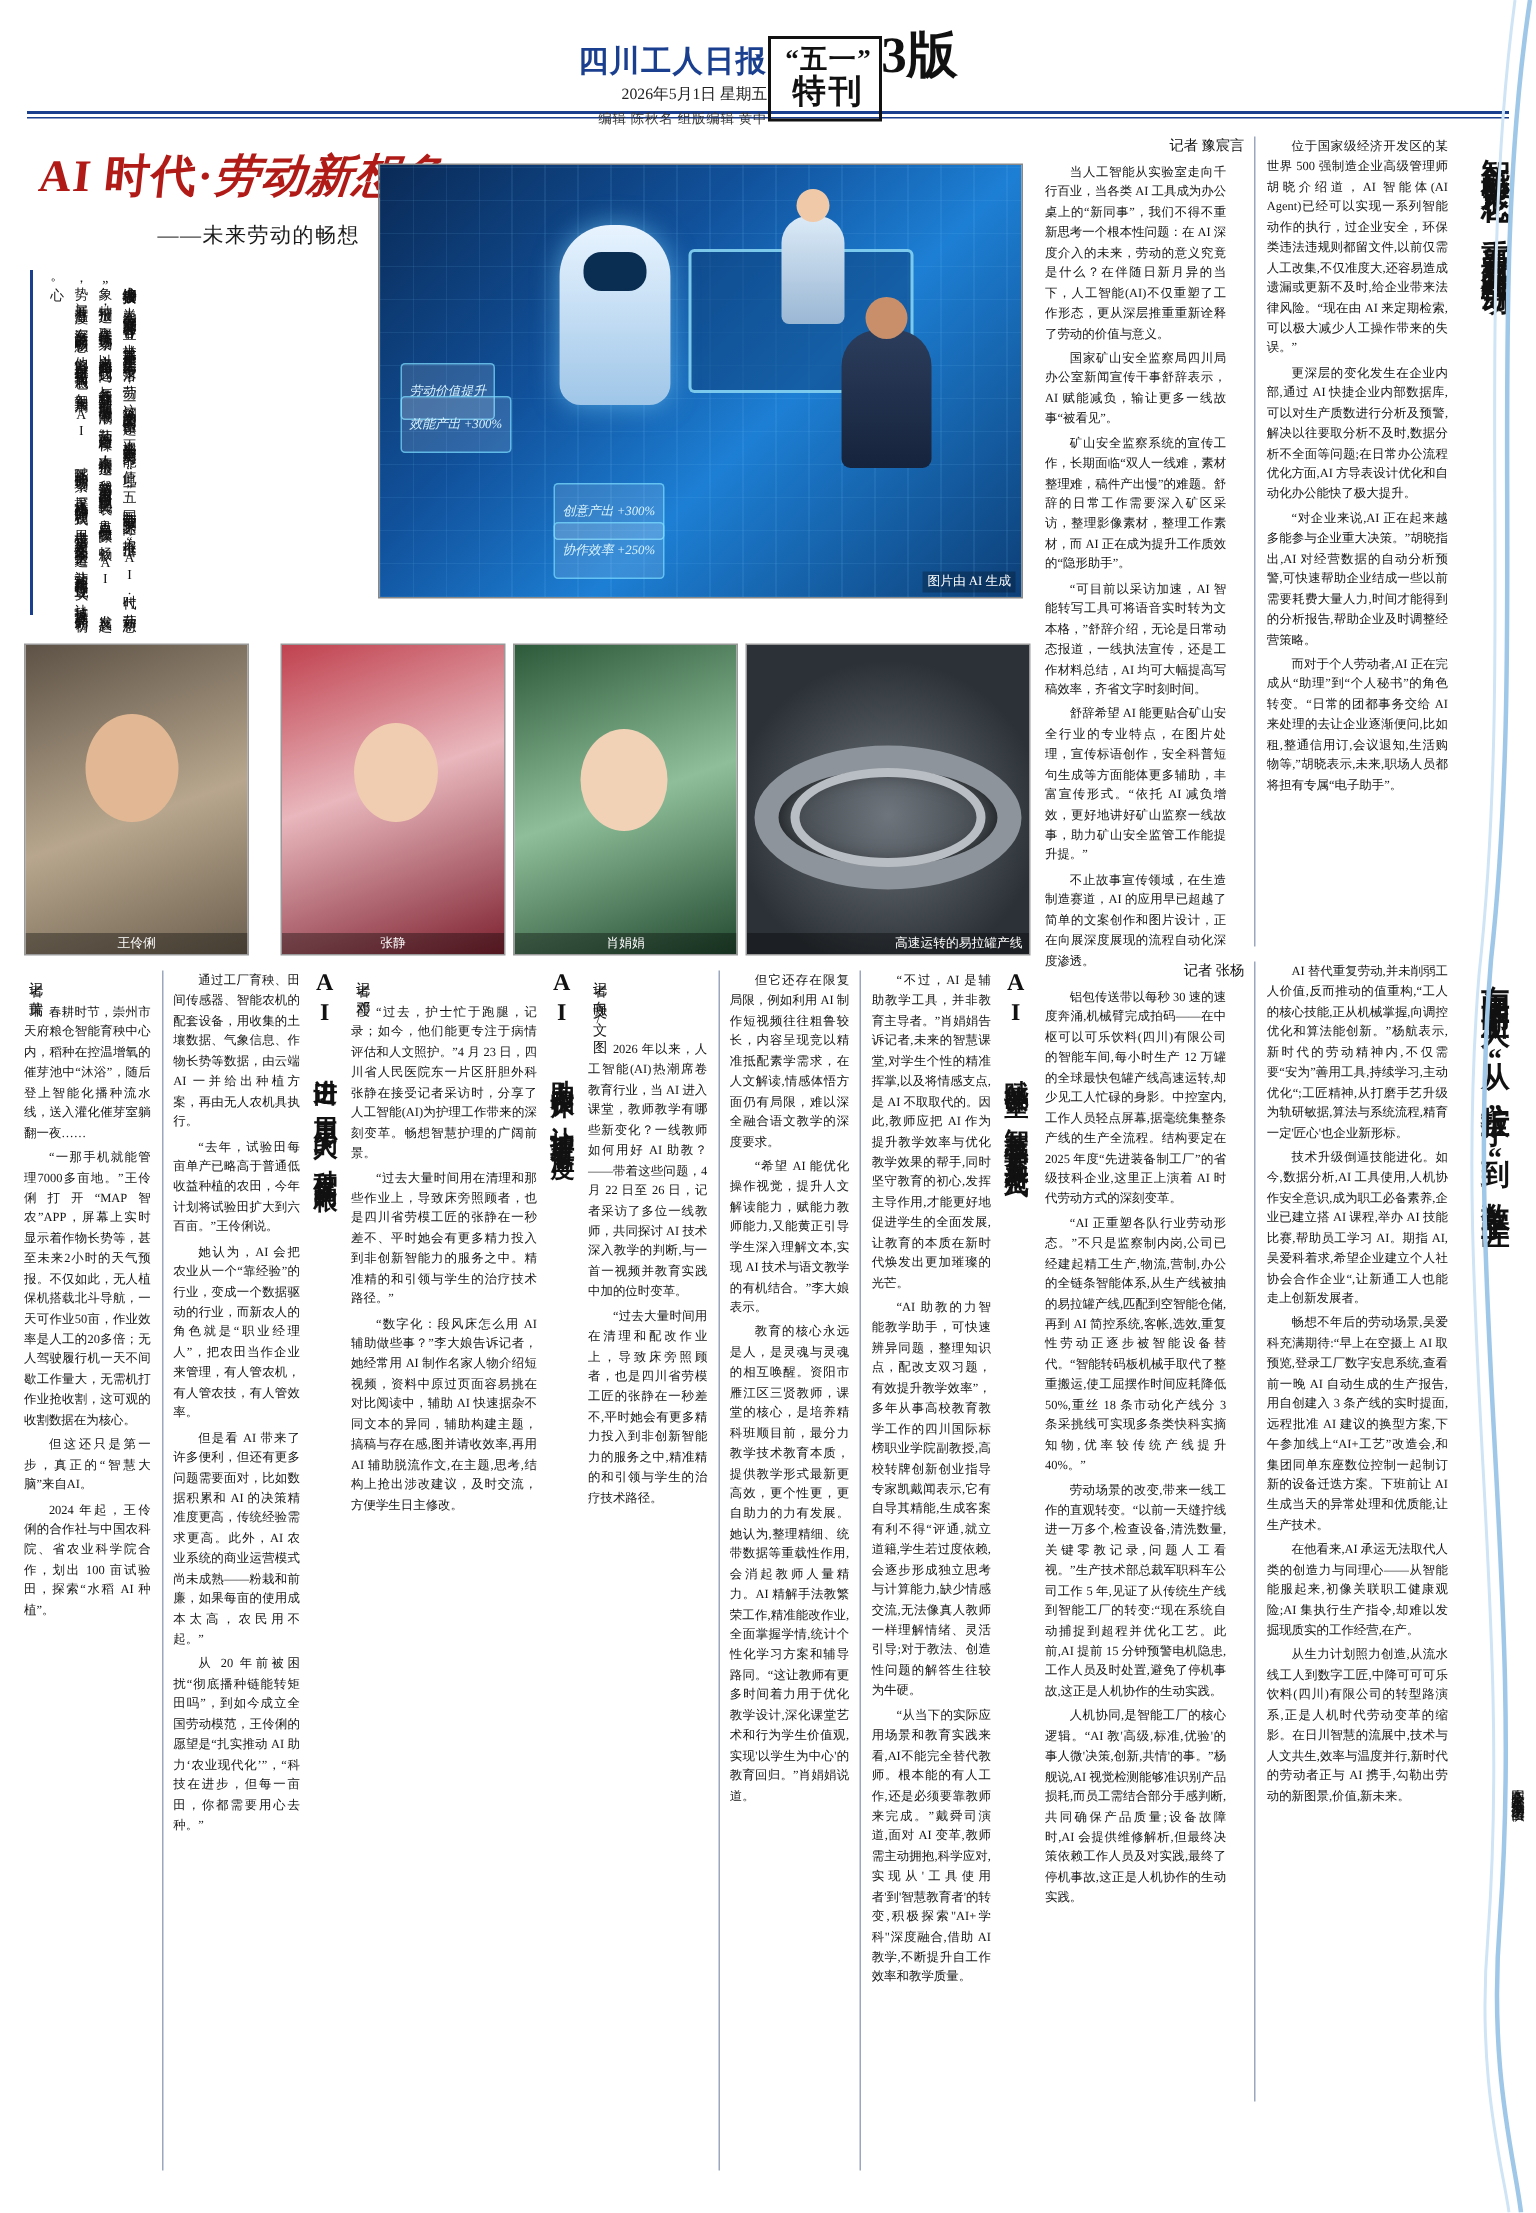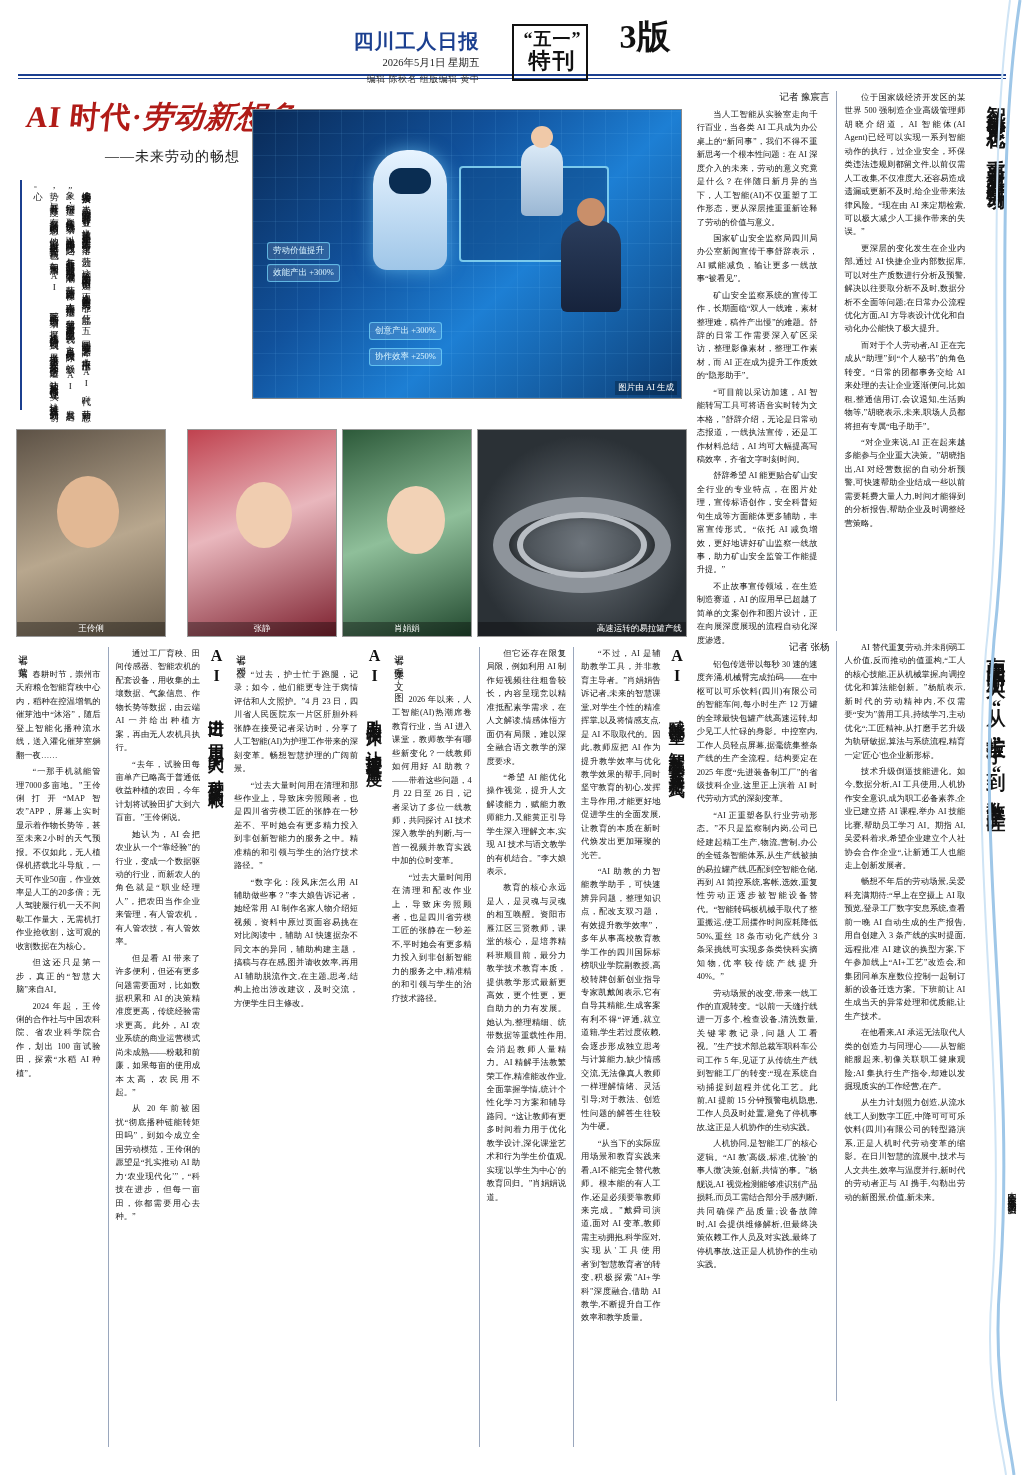--- a/index.html
+++ b/index.html
@@ -16,21 +16,21 @@
     position: relative;
     width: 1024px; height: 1475px;
     padding: 0;
   }
 
   
   .masthead {
     display: flex;
     align-items: flex-start;
     justify-content: center;
-    gap: 32px;
+    gap: 0;
     padding: 14px 0 6px 0;
     position: relative;
     height: 72px;
   }
   .mast-left { text-align: right; padding-top: 16px; }
   .mast-logo {
     font-family: "Liberation Serif", serif;
     font-size: 20px;
     font-weight: bold;
     color: #1b3f8f;
@@ -141,23 +141,24 @@
     position: absolute; right: 4px; bottom: 3px;
     font-size: 8.5px; color: #fff;
     background: rgba(0,0,0,0.25); padding: 1px 3px;
   }
   .hero-badge {
     position: absolute;
     background: rgba(255,255,255,0.13);
     border: 1px solid rgba(120,220,255,0.7);
     color: #d9f4ff;
     font-size: 8.5px;
-    padding: 2px 5px;
+    padding: 12px 5px;
     border-radius: 3px;
     white-space: nowrap;
+    font-style: italic;
   }
   .hero-robot {
     position: absolute; left: 120px; top: 40px;
     width: 74px; height: 120px;
     background: linear-gradient(180deg,#e8f4ff,#9fc6e8);
     border-radius: 34px 34px 14px 14px;
     box-shadow: 0 0 18px rgba(120,210,255,0.6);
   }
   .hero-robot:after {
     content:""; position:absolute; left:16px; top:18px; width:42px; height:26px;
@@ -212,21 +213,21 @@
   .photo .cap {
     position: absolute; left: 0; bottom: 0;
     font-size: 8.5px; color: #fff;
     background: rgba(0,0,0,0.35);
     padding: 1px 4px;
     width: 100%;
     text-align: center;
   }
   .p1 { width: 150px; background: linear-gradient(160deg,#5d5246,#b8a78e 55%,#6c5f4e); }
   .p2 { width: 150px; background: linear-gradient(160deg,#c0424f,#e9b7bd 45%,#7e2230); margin-left: 16px; }
-  .p3 { width: 130px; background: linear-gradient(160deg,#2d5a3a,#8fbf9a 50%,#234a30); }
+  .p3 { width: 150px; background: linear-gradient(160deg,#2d5a3a,#8fbf9a 50%,#234a30); }
   .p4 { flex: 1; background: radial-gradient(circle at 50% 55%, #6e757c 0%, #2b3136 70%); }
   .ring {
     position:absolute; left:50%; top:56%; transform:translate(-50%,-50%);
     width: 178px; height: 96px; border-radius: 50%;
     border: 16px solid #8e949b;
     box-shadow: inset 0 0 14px rgba(0,0,0,0.6);
   }
   .ring2 {
     position:absolute; left:50%; top:56%; transform:translate(-50%,-50%);
     width: 130px; height: 66px; border-radius: 50%;
@@ -505,22 +506,22 @@
               <p>“可目前以采访加速，AI 智能转写工具可将语音实时转为文本格，”舒辞介绍，无论是日常动态报道，一线执法宣传，还是工作材料总结，AI 均可大幅提高写稿效率，齐省文字时刻时间。</p>
               <p>舒辞希望 AI 能更贴合矿山安全行业的专业特点，在图片处理，宣传标语创作，安全科普短句生成等方面能体更多辅助，丰富宣传形式。“依托 AI 减负增效，更好地讲好矿山监察一线故事，助力矿山安全监管工作能提升提。”</p>
               <p>不止故事宣传领域，在生造制造赛道，AI 的应用早已超越了简单的文案创作和图片设计，正在向展深度展现的流程自动化深度渗透。</p>
             </div>
           </div>
           <div class="divider-v"></div>
           <div style="flex:1; width:0;">
             <div class="rtext">
               <p>位于国家级经济开发区的某世界 500 强制造企业高级管理师胡晓介绍道，AI 智能体(AI Agent)已经可以实现一系列智能动作的执行，过企业安全，环保类违法违规则都留文件,以前仅需人工改集,不仅准度大,还容易造成遗漏或更新不及时,给企业带来法律风险。“现在由 AI 来定期检索,可以极大减少人工操作带来的失误。”</p>
               <p>更深层的变化发生在企业内部,通过 AI 快捷企业内部数据库,可以对生产质数进行分析及预警,解决以往要取分析不及时,数据分析不全面等问题;在日常办公流程优化方面,AI 方导表设计优化和自动化办公能快了极大提升。</p>
+              <p>“对企业来说,AI 正在起来越多能参与企业重大决策。”胡晓指出,AI 对经营数据的自动分析预警,可快速帮助企业结成一些以前需要耗费大量人力,时间才能得到的分析报告,帮助企业及时调整经营策略。</p>
               <p>而对于个人劳动者,AI 正在完成从“助理”到“个人秘书”的角色转变。“日常的团都事务交给 AI 来处理的去让企业逐渐便问,比如租,整通信用订,会议退知,生活购物等,”胡晓表示,未来,职场人员都将担有专属“电子助手”。</p>
-              <p>“对企业来说,AI 正在起来越多能参与企业重大决策。”胡晓指出,AI 对经营数据的自动分析预警,可快速帮助企业结成一些以前需要耗费大量人力,时间才能得到的分析报告,帮助企业及时调整经营策略。</p>
               <p></p>
             </div>
           </div>
         </div>
       </div>
 
       <div class="right-top" style="height:760px; margin-top:10px;">
         <div class="right-head" style="height:420px;">车间里的新工人：从“拧扳手”到“数字工匠”</div>
         <div style="flex:1; display:flex; gap:6px;">
           <div style="flex:1; width:0;">

